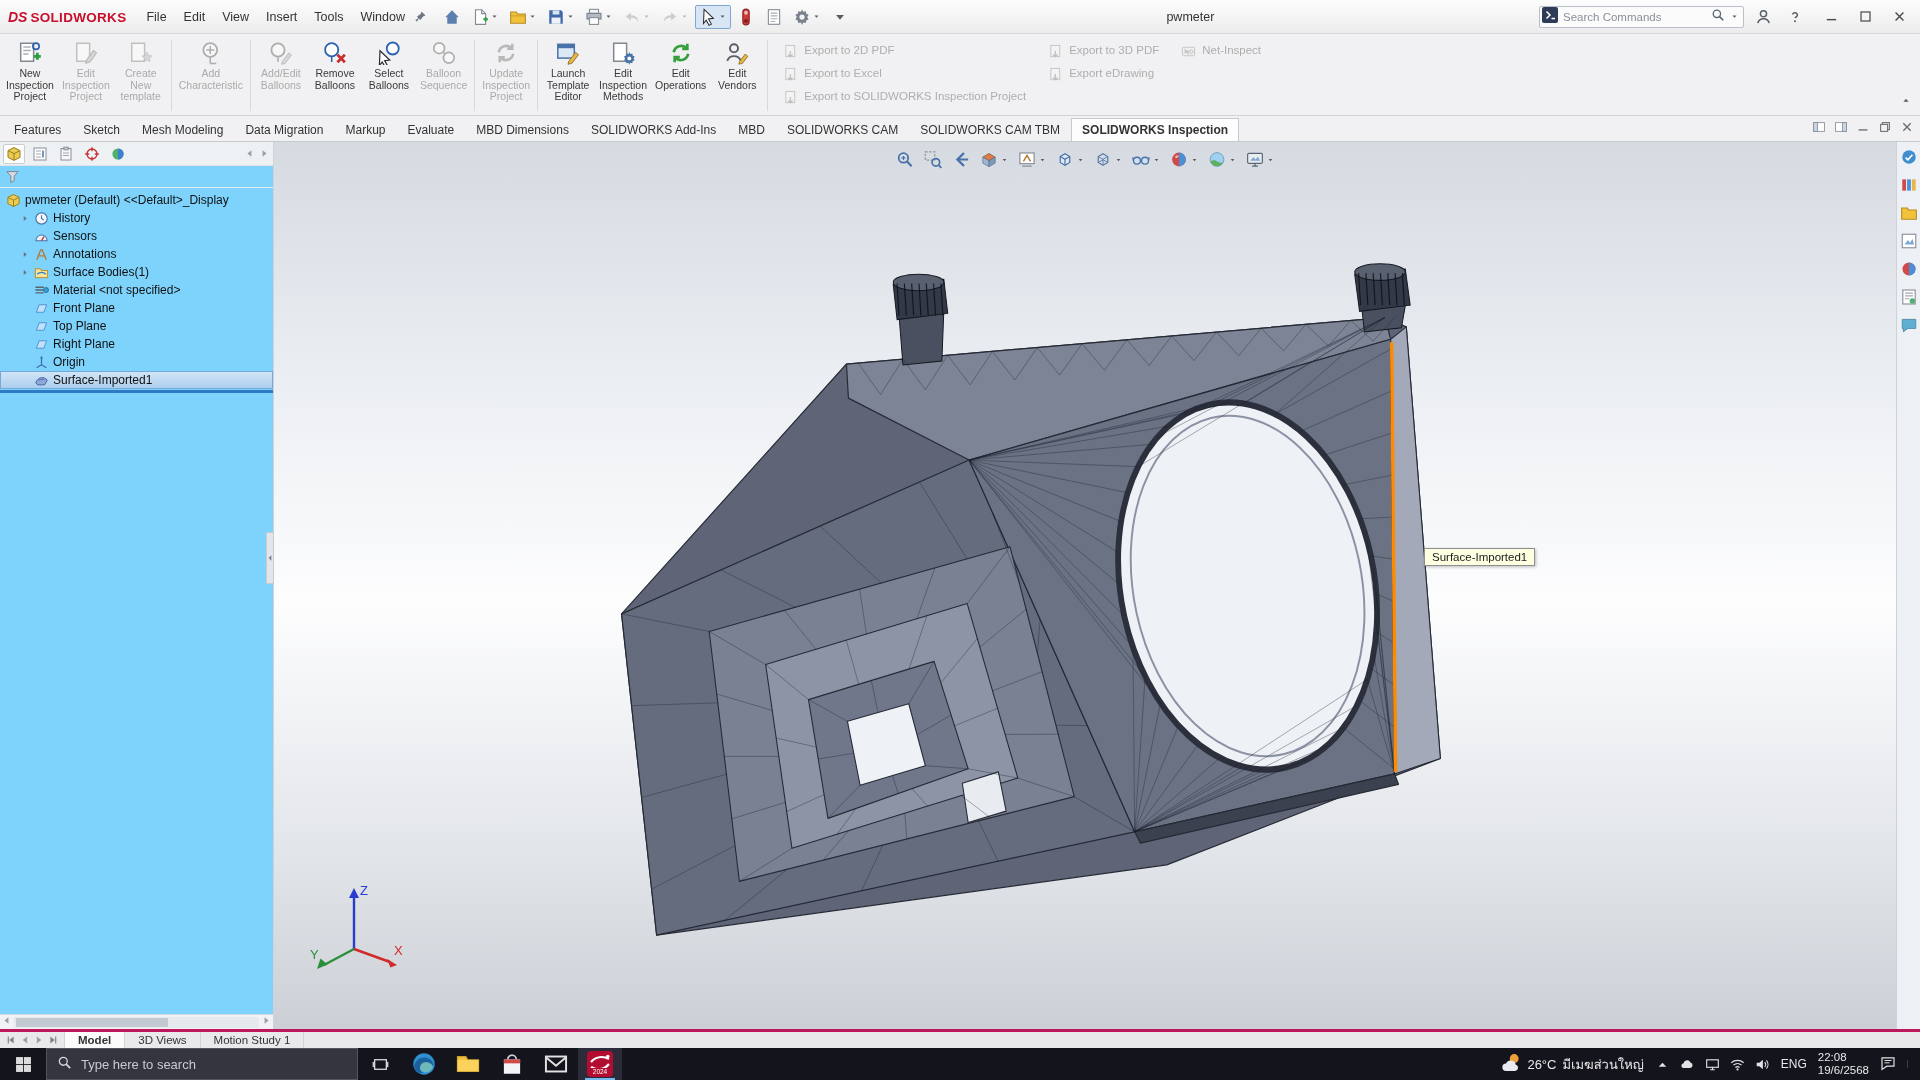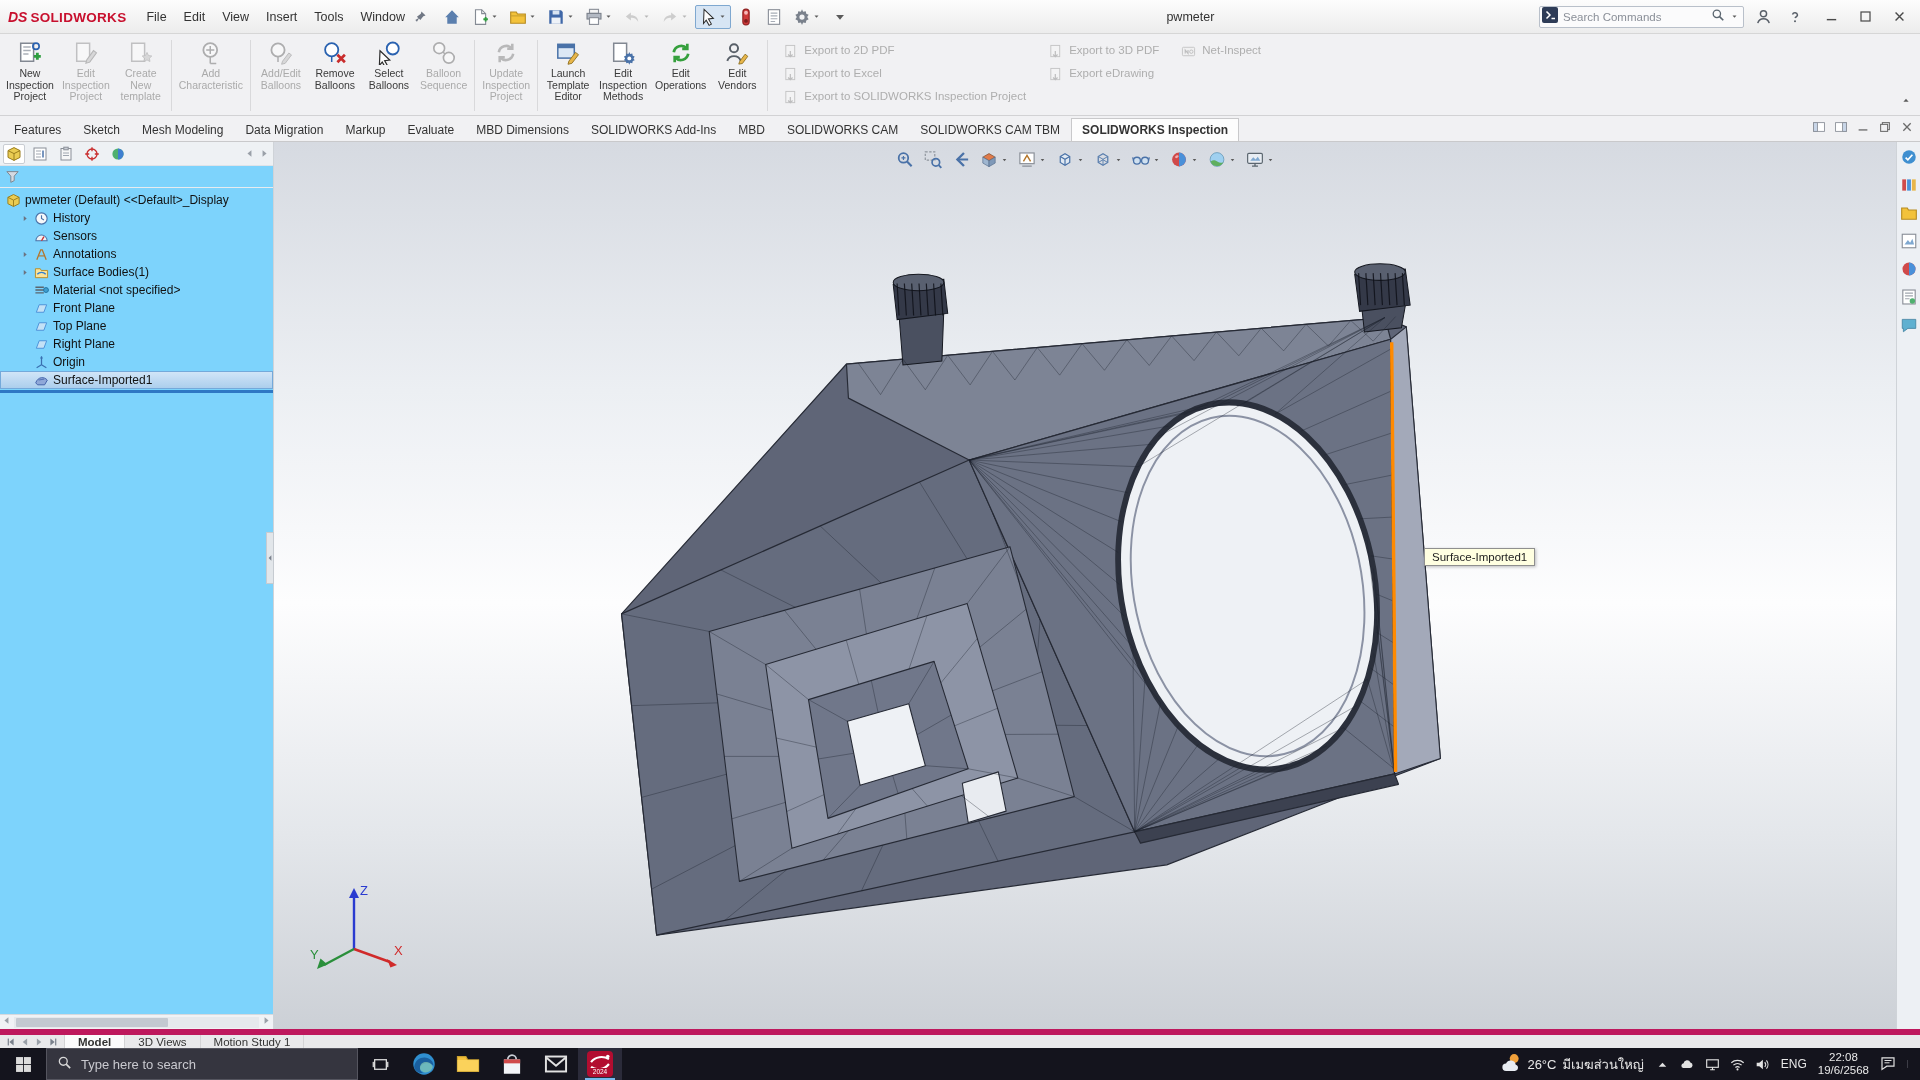--- a/index.html
+++ b/index.html
@@ -84,21 +84,21 @@
   .tooltip{position:absolute;left:1150px;top:406px;background:#ffffe1;border:1px solid #8f8f8f;
     padding:2px 7px;font-size:11.5px;color:#222;box-shadow:1px 1px 3px rgba(0,0,0,.25);white-space:nowrap}
   .triad{position:absolute;left:28px;bottom:52px;width:104px;height:104px}
   .triad text{font-size:13px;font-family:"Liberation Sans",sans-serif}
 
   .taskpane{width:24px;flex:none;background:#edf0f4;border-left:1px solid #cfd3d8;display:flex;
     flex-direction:column;align-items:center;padding-top:5px;gap:8px}
   .tp-btn{width:20px;height:20px;display:inline-flex;align-items:center;justify-content:center}
 
   
-  .bottom-tabs{height:19px;flex:none;background:#e9e9eb;border-top:6px solid #be185d;display:flex;
+  .bottom-tabs{height:19px;flex:none;background:#e9e9eb;border-top:3px solid #be185d;display:flex;
     align-items:stretch;font-size:11.5px}
   .bt-nav{display:flex;align-items:center;gap:2px;padding:0 5px;border-right:1px solid #d4d4d6}
   .bt-tab{display:flex;align-items:center;padding:0 13px;border-right:1px solid #d4d4d6;color:#333;white-space:nowrap}
   .bt-tab.active{background:#fbfbfc;font-weight:bold}
   .statusbar{height:20px;flex:none;background:#f1f1f3;border-top:1px solid #d8d8da;display:flex;
     align-items:center;justify-content:space-between;padding:0 8px;font-size:11.5px;color:#3c3c3c}
   .status-right{display:flex;align-items:center;gap:10px}
 
   
   .taskbar{height:32px;flex:none;background:#14141d;display:flex;align-items:stretch;color:#e8e8e8}
@@ -108,21 +108,21 @@
   .tb-taskview{width:44px;display:flex;align-items:center;justify-content:center}
   #tb-apps{display:flex;align-items:stretch}
   .tb-app{width:44px;display:flex;align-items:center;justify-content:center;position:relative}
   .tb-app.active{background:#2b2b3a}
   .tb-app.active::after{content:"";position:absolute;left:7px;right:7px;bottom:0;height:2px;background:#76b9ed}
   .sw-badge{position:absolute;bottom:5px;left:50%;transform:translateX(-50%);font-size:6.5px;color:#fff;
     background:#b20d30;padding:0 2px;line-height:7px;border-radius:1px}
   .tb-tray{margin-left:auto;display:flex;align-items:center;gap:11px;padding:12px 8px;font-size:12px}
   .tray-weather{display:flex;align-items:center;gap:6px;font-size:13px;white-space:nowrap}
   #tray-icons{display:flex;align-items:center;gap:10px}
-  .tb-clock{display:flex;flex-direction:column;align-items:center;line-height:13px;font-size:11.5px}
+  .tb-clock{display:flex;flex-direction:column;align-items:flex-start;line-height:13px;font-size:11.5px}
   .show-desktop{width:5px;border-left:1px solid #3c3c46;align-self:stretch}
 </style>
 </head>
 <body>
 
 <div id="app">
 
   <div class="titlebar">
     <div class="logo">
       <span class="logo-mark">DS</span>

